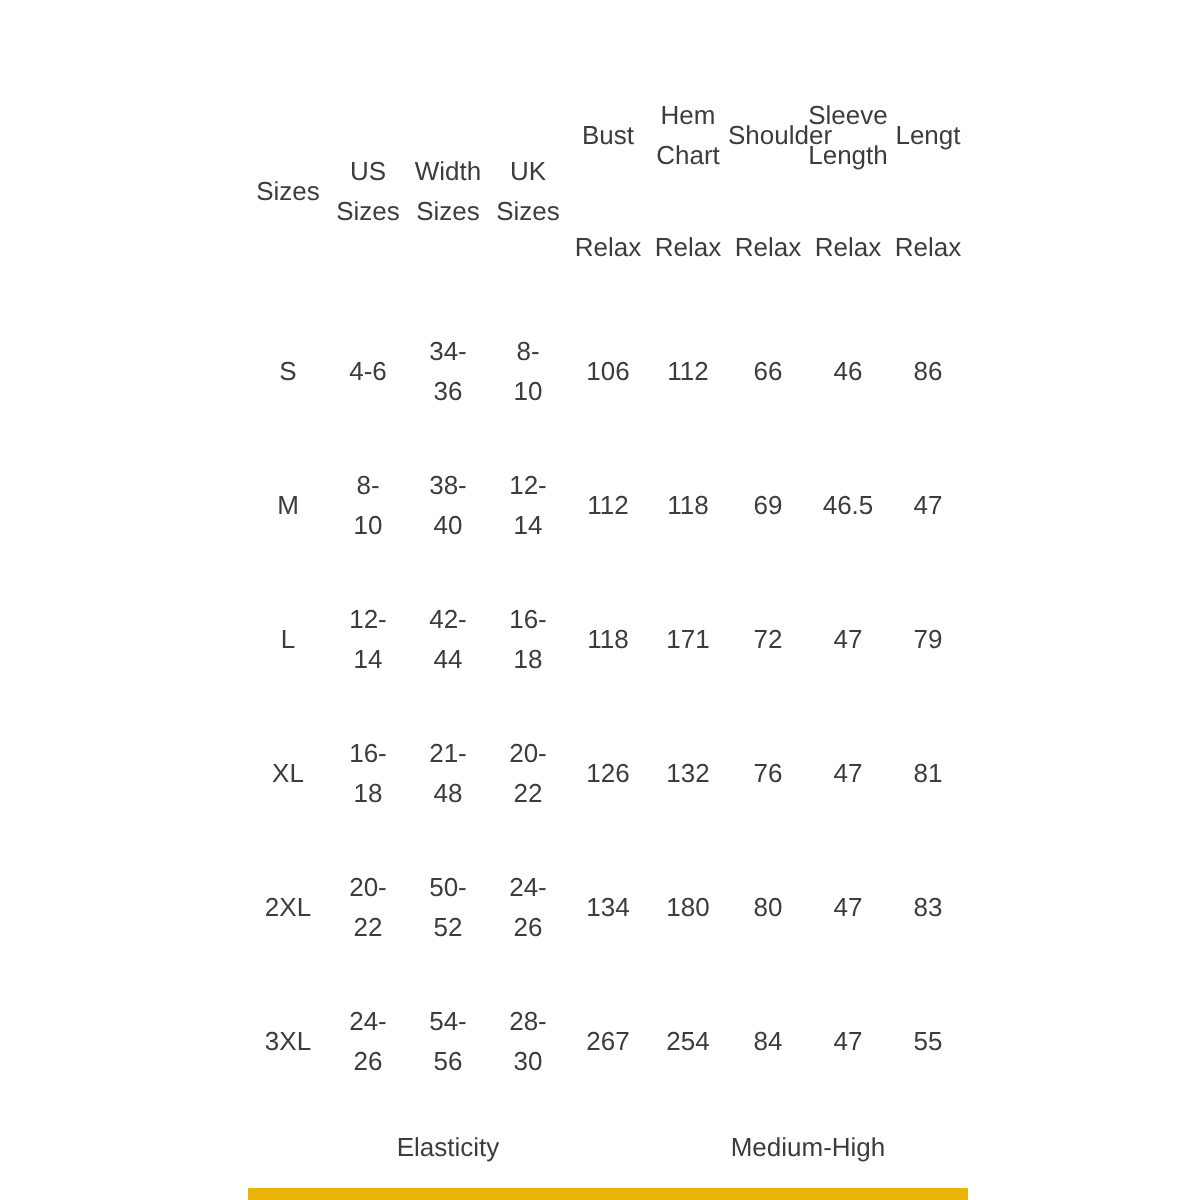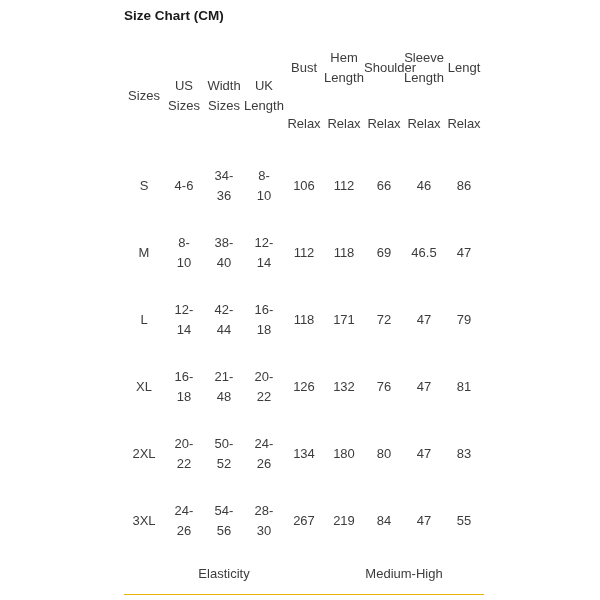--- a/index.html
+++ b/index.html
@@ -42,29 +42,28 @@
     text-align: center;
     vertical-align: middle;
     white-space: pre-line;
     overflow: visible;
   }
   tr.hdr-names th { height: 56px; }
   tr.hdr-fit td   { height: 56px; }
   tr.data-row td  { height: 67px; }
   tr.footer-row td {
     height: 40px;
-    border-bottom: 1px solid #eab308;
+    border-bottom: 6px solid #eab308;
   }
 </style>
 </head>
 <body>
 
 <div class="page">
 
-  <div class="chart-title">Size Chart (CM)</div>
 
   <table class="size-chart">
     <colgroup>
       <col style="width:40px">
         <col style="width:40px">
         <col style="width:40px">
       <col style="width:40px">
         <col style="width:40px">
         <col style="width:40px">
       <col style="width:40px">
@@ -73,24 +72,24 @@
     </colgroup>
 
     <tbody>
         <tr class="hdr-names">
       <th rowspan="2">Sizes</th>
       <th rowspan="2">US
 Sizes</th>
       <th rowspan="2">Width
 Sizes</th>
       <th rowspan="2">UK
-Length</th>
+Sizes</th>
       <th>Bust</th>
       <th>Hem
-Length</th>
+Chart</th>
       <th>Shoulder</th>
       <th>Sleeve
 Length</th>
       <th>Lengt</th>
     </tr>
 
     <tr class="hdr-fit">
       <td>Relax</td>
       <td>Relax</td>
       <td>Relax</td>
@@ -174,21 +173,21 @@
 
     <tr class="data-row">
       <td>3XL</td>
       <td>24-
 26</td>
       <td>54-
 56</td>
       <td>28-
 30</td>
       <td>267</td>
-      <td>219</td>
+      <td>254</td>
       <td>84</td>
       <td>47</td>
       <td>55</td>
     </tr>
 
     <tr class="footer-row">
       <td colspan="1"></td>
       <td colspan="3">Elasticity</td>
       <td colspan="1"></td>
       <td colspan="4">Medium-High</td>

